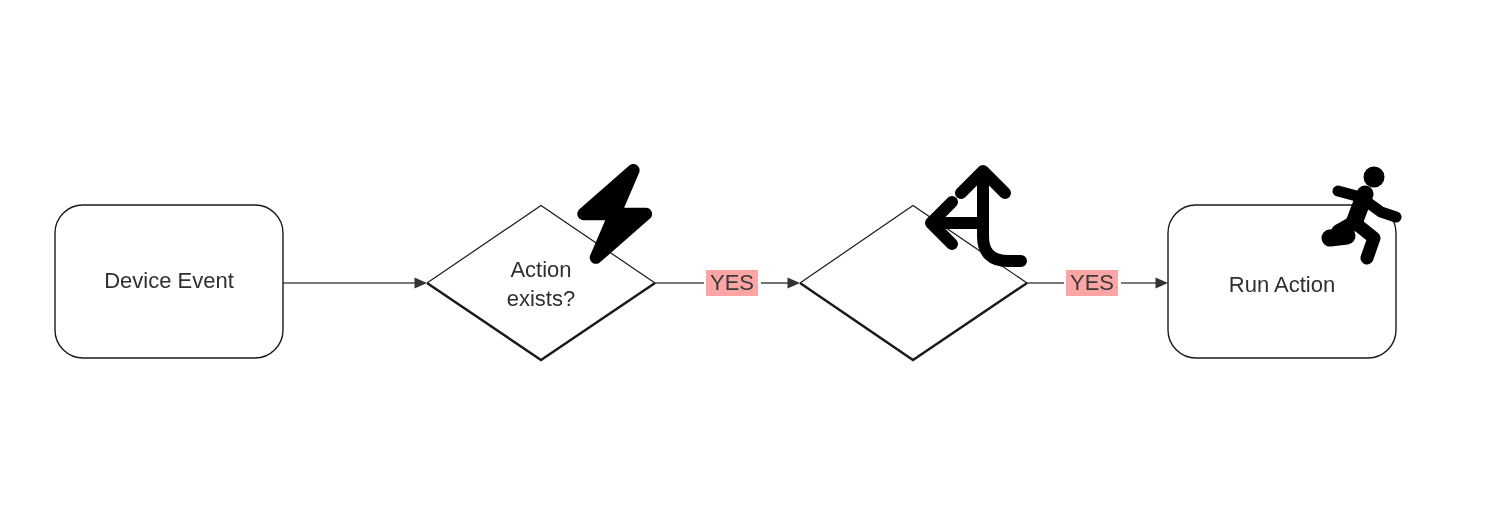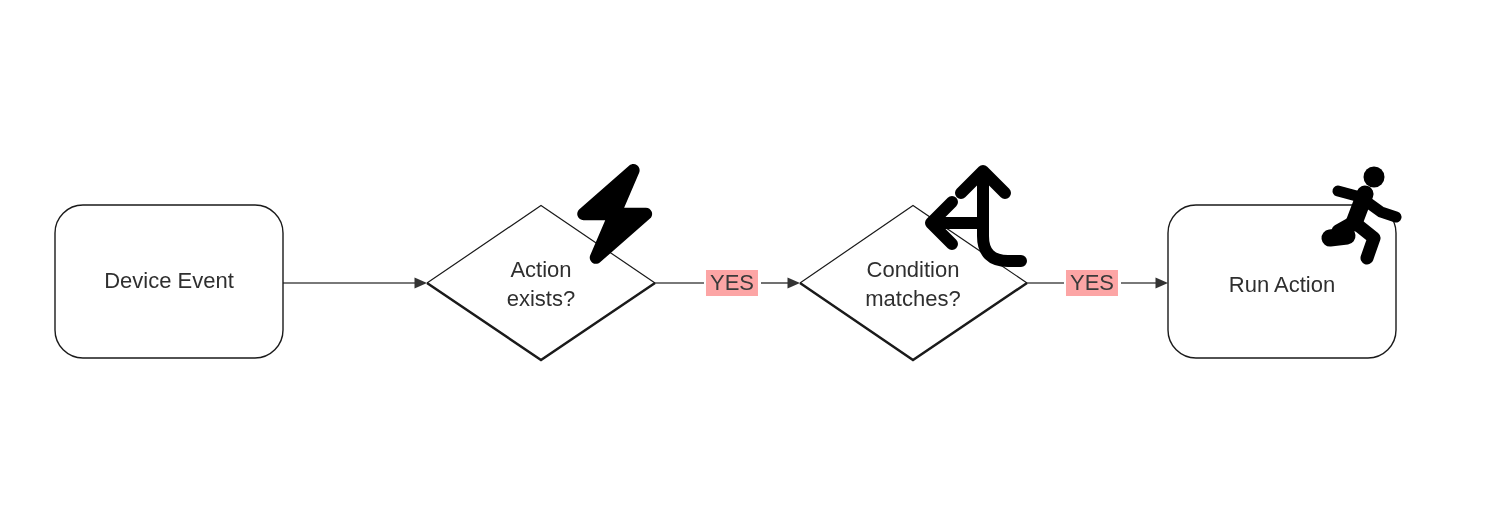--- a/index.html
+++ b/index.html
@@ -100,18 +100,17 @@
       </g>
     </g>
   </svg>
 
   <div class="node-label" style="left:169px; top:280px; width:180px;">Device Event</div>
 
   <div class="node-label" style="left:541px; top:284px; width:120px;">Action exists?</div>
 
   <div class="edge-label" style="left:732px; top:283px;">YES</div>
 
-  <div class="node-label" style="left:913px; top:284px; width:130px;">Condition matches?</div>
 
   <div class="edge-label" style="left:1092px; top:283px;">YES</div>
 
   <div class="node-label" style="left:1282px; top:284px; width:180px;">Run Action</div>
 </div>
 
 </body></html>

